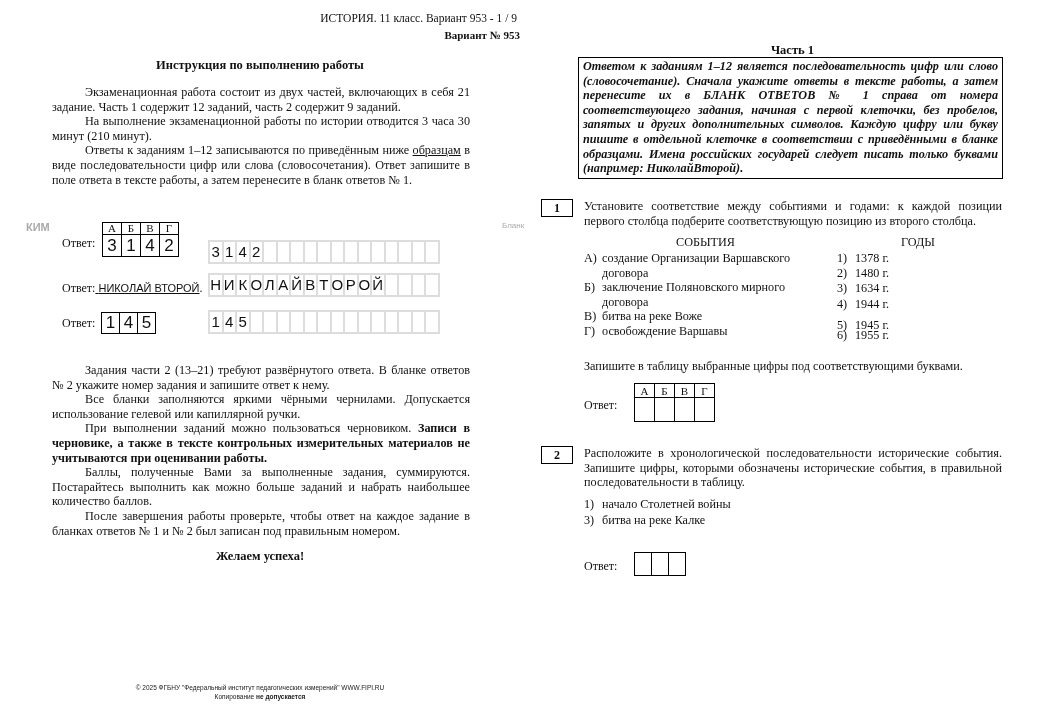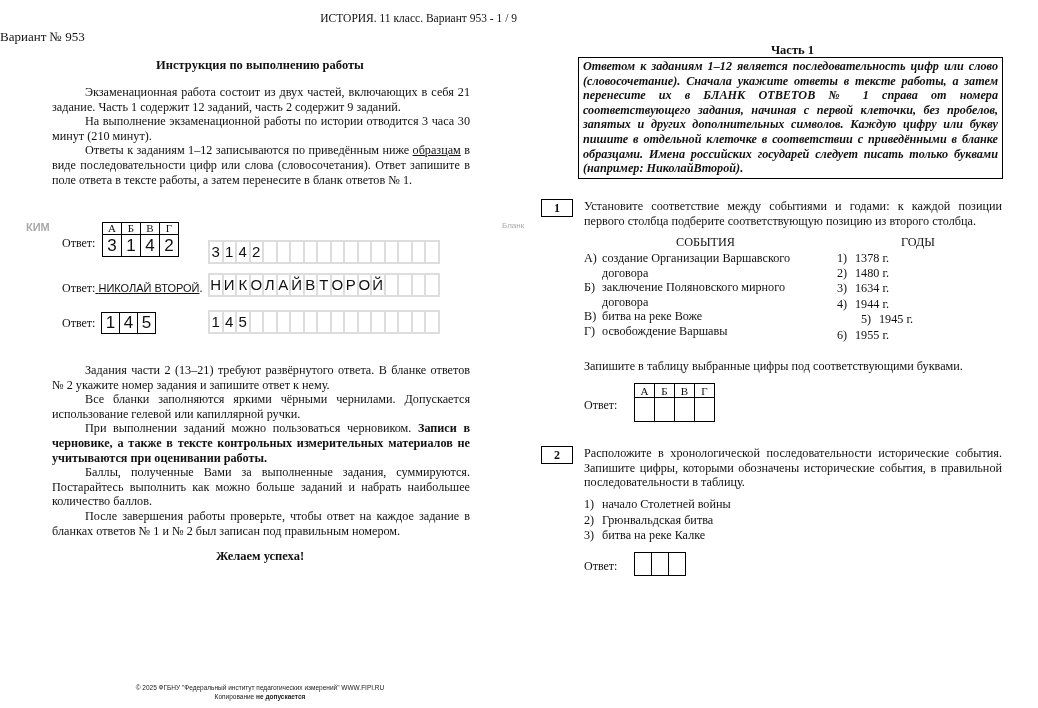--- a/index.html
+++ b/index.html
@@ -1,20 +1,20 @@
 <!DOCTYPE html>
 <html><head>
 <meta charset="utf-8">
 <style>
   html, body { margin: 0; padding: 0; background: #ffffff; }
   body { width: 1038px; height: 708px; position: relative; overflow: hidden;
          font-family: "Liberation Serif", serif; color: #111; font-size: 12px; }
   .abs { position: absolute; }
   .header-line { left: 0; width: 470px; top: 12px; text-align: right; font-size: 11.5px; margin-left: 47px; }
-  .variant { left: 0; width: 520px; top: 29px; text-align: left; font-weight: normal; font-size: 13px; }
+  .variant { left: 0; width: 520px; top: 29px; text-align: right; font-weight: bold; font-size: 11px; }
   .instr-title { left: 0; width: 520px; top: 58px; text-align: center; font-weight: bold; font-size: 12.5px; }
   .para { left: 52px; width: 418px; font-size: 12.2px; line-height: 14.6px; text-align: justify; }
   .para p { margin: 0; text-indent: 33px; }
   .u { text-decoration: underline; }
   .b { font-weight: bold; }
   .kim { left: 26px; top: 221px; font-family: "Liberation Sans", sans-serif; font-weight: bold; color: #aaa; font-size: 11px; }
   .blank-lbl { left: 466px; top: 221px; font-family: "Liberation Sans", sans-serif; color: #aaa; font-size: 8px; margin-left: 36px; }
   .ans-lbl { font-size: 12px; }
   table.grid { border-collapse: collapse; }
   table.grid td { border: 1px solid #000; text-align: center; padding: 0; }
@@ -166,21 +166,21 @@
     <div class="item"><span class="mk">А)</span><span>создание Организации Варшавского</span><div style="padding-left:18px;">договора</div></div>
     <div class="item"><span class="mk">Б)</span><span>заключение Поляновского мирного</span><div style="padding-left:18px;">договора</div></div>
     <div class="item"><span class="mk">В)</span><span>битва на реке Воже</span></div>
     <div class="item"><span class="mk">Г)</span><span>освобождение Варшавы</span></div>
   </div>
 <div class="abs" style="left:837px; top:251px; width:120px;" id="years">
     <div class="item" style="position: absolute; top: 0px;"><span class="mk">1)</span><span>1378 г.</span></div>
     <div class="item" style="position: absolute; top: 15px;"><span class="mk">2)</span><span>1480 г.</span></div>
     <div class="item" style="position: absolute; top: 30px;"><span class="mk">3)</span><span>1634 г.</span></div>
     <div class="item" style="position: absolute; top: 46px;"><span class="mk">4)</span><span>1944 г.</span></div>
-    <div class="item" style="position: absolute; top: 61px; margin-left: 24px;"><span class="mk">5)</span><span>1945 г.</span></div>
+    <div class="item" style="position: absolute; top: 67px;"><span class="mk">5)</span><span>1945 г.</span></div>
     <div class="item" style="position: absolute; top: 77px;"><span class="mk">6)</span><span>1955 г.</span></div>
   </div>
 
 <div class="abs item" style="left:584px; top:359px;">Запишите в таблицу выбранные цифры под соответствующими буквами.</div>
 <div class="abs ans-lbl" style="left:584px; top:398px;">Ответ:</div>
 <table class="abs grid" style="left:634px; top:383px;">
   <tbody>
       <tr style="height:14px; font-size:11px; line-height:12px;">
     <td style="width:19px;">А</td>
     <td style="width:19px;">Б</td>
@@ -193,21 +193,20 @@
     <td></td>
     <td></td>
   </tr>
 </tbody>
   </table>
 
 <div class="abs tasknum" style="left:541px; top:446px;">2</div>
 <div class="abs task-text" style="top:446px;">Расположите в хронологической последовательности исторические события. Запишите цифры, которыми обозначены исторические события, в правильной последовательности в таблицу.</div>
 <div class="abs" style="left:584px; top:497px; width:300px;" id="t2items">
     <div class="item" style="margin-bottom: 1px;"><span class="mk">1)</span><span>начало Столетней войны</span></div>
-    <div class="item" style="margin-bottom: 1px;"><span class="mk">2)</span><span>Грюнвальдская битва</span></div>
     <div class="item" style="margin-bottom: 1px;"><span class="mk">3)</span><span>битва на реке Калке</span></div>
   </div>
 <div class="abs ans-lbl" style="left:584px; top:559px;">Ответ:</div>
 <table class="abs grid" style="left:634px; top:552px;">
   <tbody>
       <tr style="height:23px;">
     <td style="width:16px;"></td>
     <td style="width:16px;"></td>
     <td style="width:16px;"></td>
   </tr>

